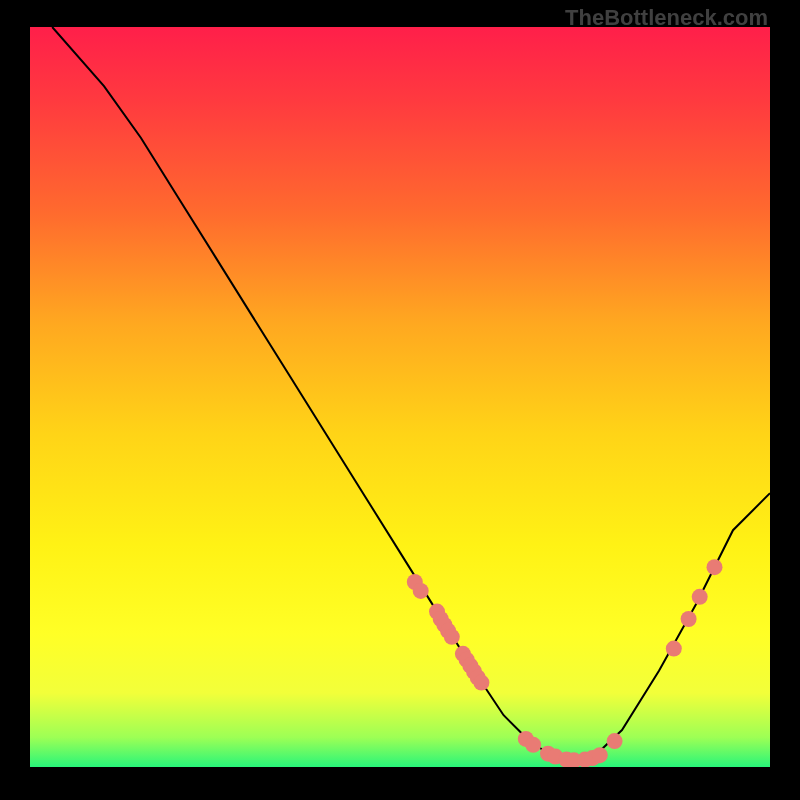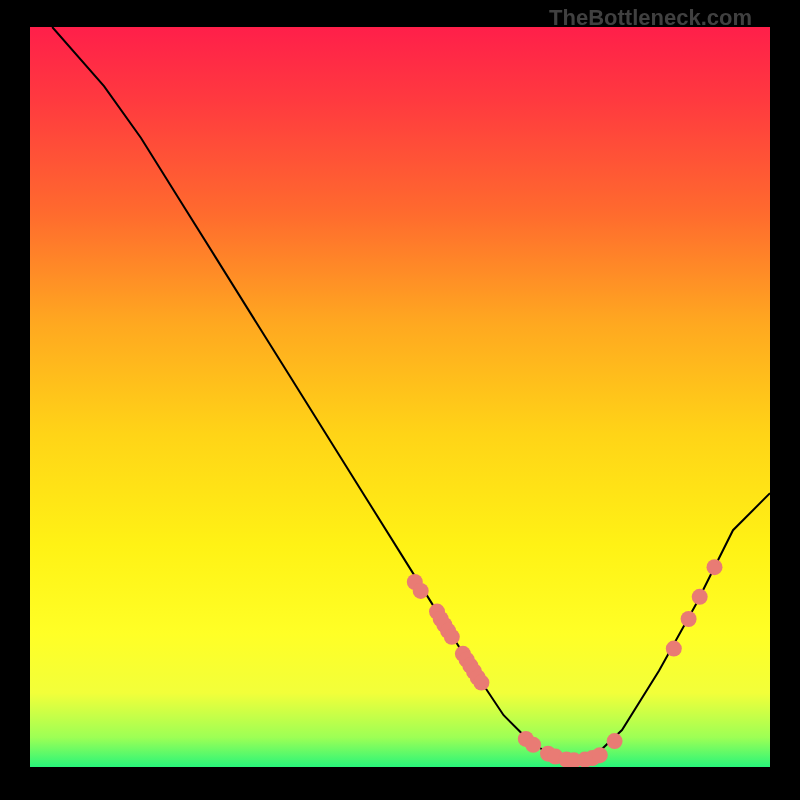--- a/index.html
+++ b/index.html
@@ -25,21 +25,21 @@
       #fff215 70%,
       #ffff26 82%,
       #f2ff3a 90%,
       #9dff55 96%,
       #28f57a 100%
     );
     overflow: visible;
   }
   .watermark {
     position: absolute;
-    right: 48px;
+    right: 32px;
     top: 5px;
     font-size: 22px;
     font-weight: bold;
     color: #404040;
     font-family: Arial, sans-serif;
   }
   .curve-svg {
     position: absolute;
     left: 0;
     top: 0;

